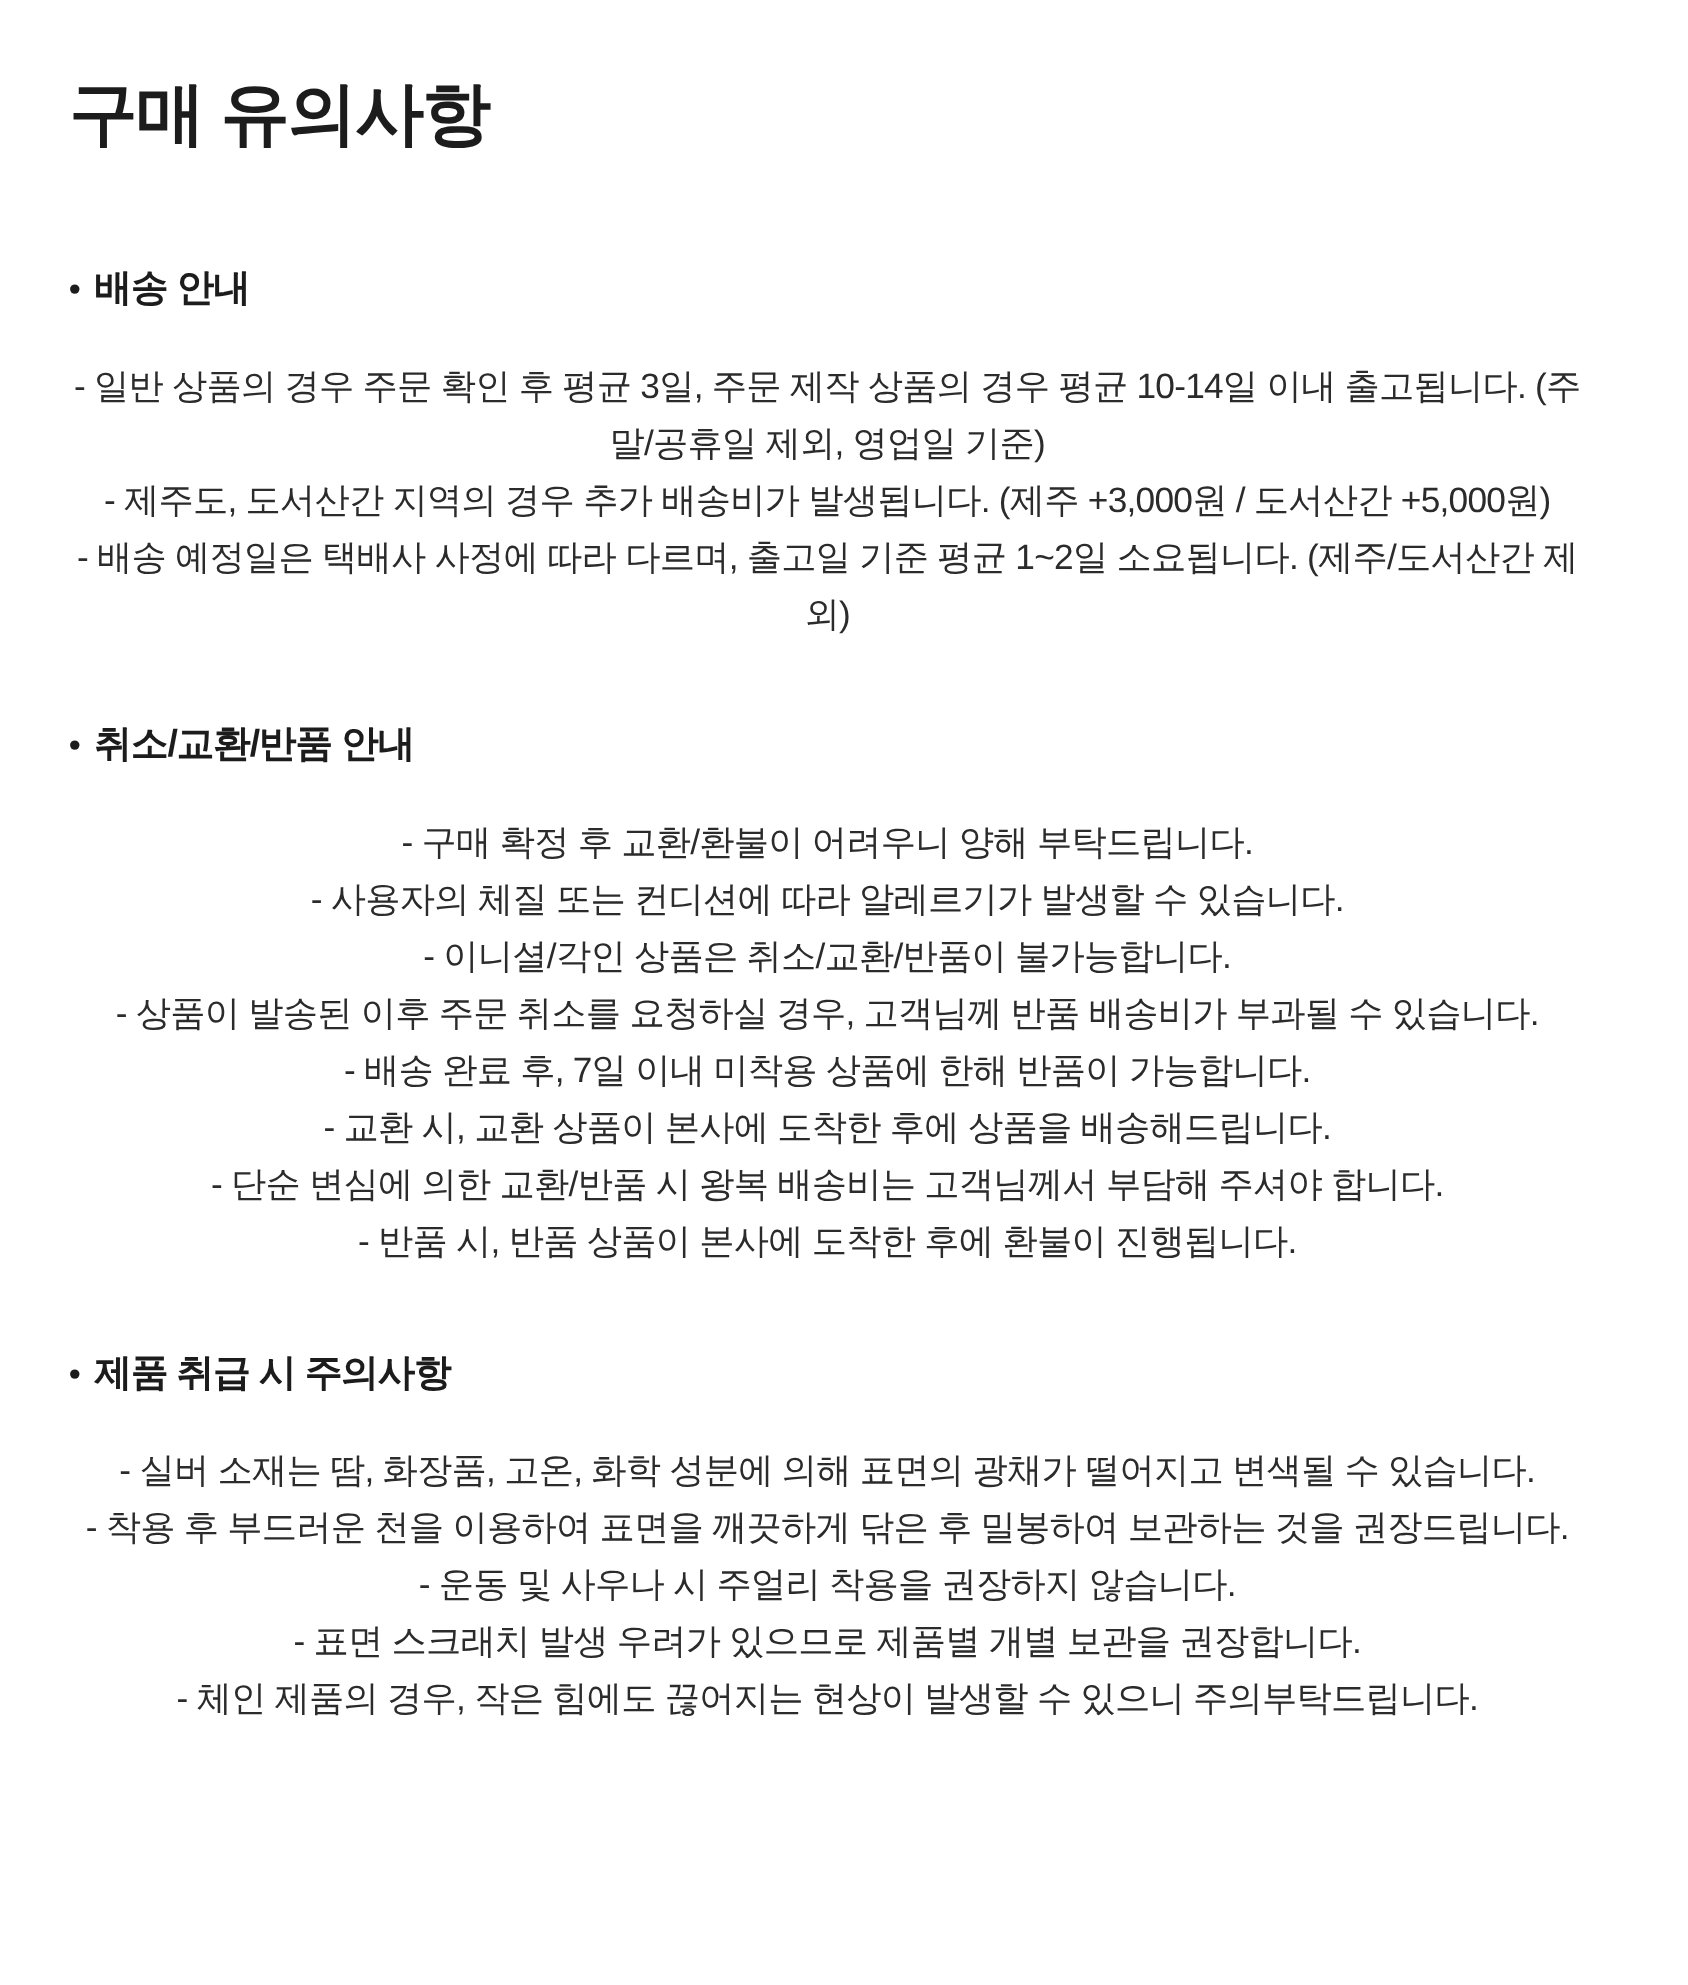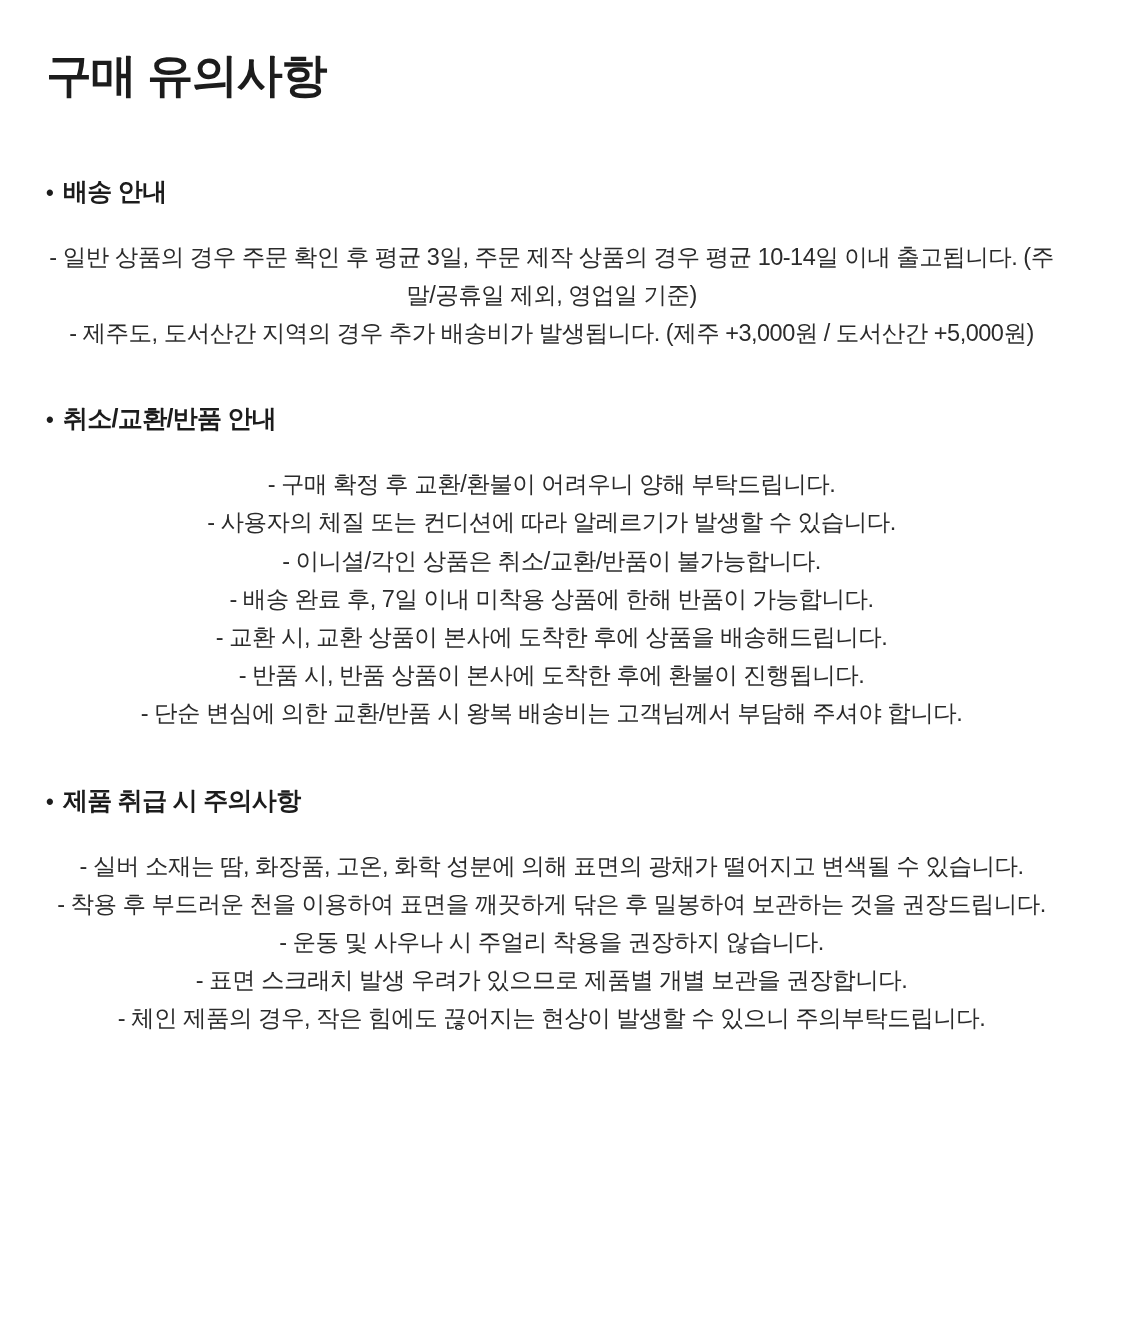--- a/index.html
+++ b/index.html
@@ -73,36 +73,38 @@
   <h1 class="page-title">구매 유의사항</h1>
 
   <section class="section section-delivery">
     <h2 class="section-heading">
       <span class="bullet-dot">•</span>
       <span>배송 안내</span>
     </h2>
     <div class="section-body">
       <p>- 일반 상품의 경우 주문 확인 후 평균 3일, 주문 제작 상품의 경우 평균 10-14일 이내 출고됩니다. (주말/공휴일 제외, 영업일 기준)</p>
       <p>- 제주도, 도서산간 지역의 경우 추가 배송비가 발생됩니다. (제주 +3,000원 / 도서산간 +5,000원)</p>
+      <p>- 배송 예정일은 택배사 사정에 따라 다르며, 출고일 기준 평균 1~2일 소요됩니다. (제주/도서산간 제외)</p>
     </div>
   </section>
 
   <section class="section section-cancel">
     <h2 class="section-heading">
       <span class="bullet-dot">•</span>
       <span>취소/교환/반품 안내</span>
     </h2>
     <div class="section-body">
       <p>- 구매 확정 후 교환/환불이 어려우니 양해 부탁드립니다.</p>
       <p>- 사용자의 체질 또는 컨디션에 따라 알레르기가 발생할 수 있습니다.</p>
       <p>- 이니셜/각인 상품은 취소/교환/반품이 불가능합니다.</p>
+      <p>- 상품이 발송된 이후 주문 취소를 요청하실 경우, 고객님께 반품 배송비가 부과될 수 있습니다.</p>
       <p>- 배송 완료 후, 7일 이내 미착용 상품에 한해 반품이 가능합니다.</p>
       <p>- 교환 시, 교환 상품이 본사에 도착한 후에 상품을 배송해드립니다.</p>
+      <p>- 단순 변심에 의한 교환/반품 시 왕복 배송비는 고객님께서 부담해 주셔야 합니다.</p>
       <p>- 반품 시, 반품 상품이 본사에 도착한 후에 환불이 진행됩니다.</p>
-      <p>- 단순 변심에 의한 교환/반품 시 왕복 배송비는 고객님께서 부담해 주셔야 합니다.</p>
     </div>
   </section>
 
   <section class="section section-care">
     <h2 class="section-heading">
       <span class="bullet-dot">•</span>
       <span>제품 취급 시 주의사항</span>
     </h2>
     <div class="section-body">
       <p>- 실버 소재는 땀, 화장품, 고온, 화학 성분에 의해 표면의 광채가 떨어지고 변색될 수 있습니다.</p>

